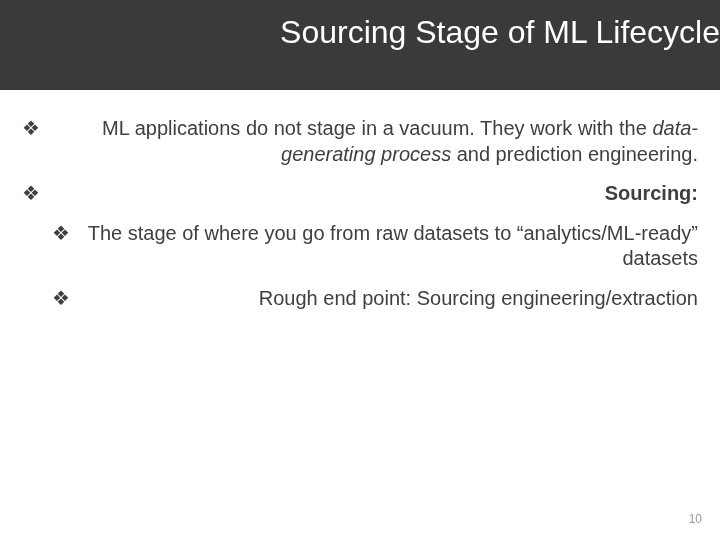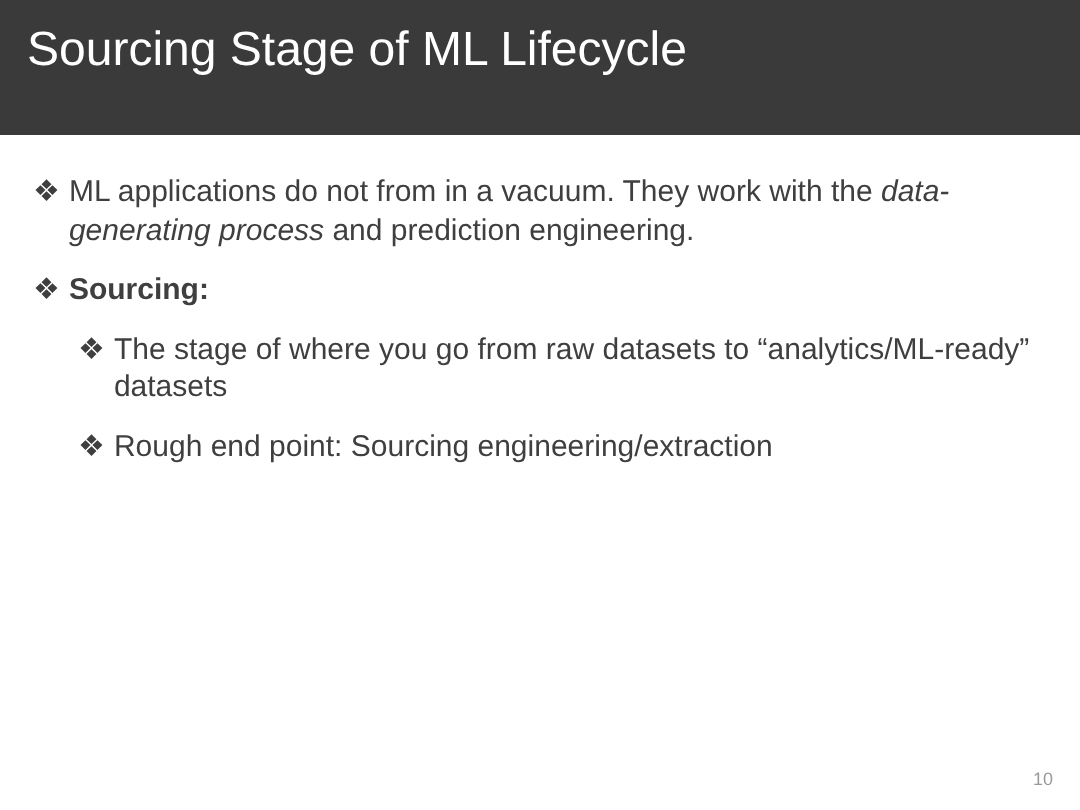--- a/index.html
+++ b/index.html
@@ -1,15 +1,15 @@
 <!DOCTYPE html>
 <html><head>
 <meta charset="utf-8">
 <style>
-  * { margin: 0; padding: 0; box-sizing: border-box; }
+  * { margin: 0; padding: 0; box-sizing: border-box; text-align: right; }
   html, body { width: 720px; height: 540px; overflow: hidden; }
   body {
     font-family: Arial, Helvetica, sans-serif;
     background: #ffffff;
     position: relative;
   }
   .title-bar {
     background: #3a3a3a;
     height: 90px;
     width: 100%;
@@ -58,21 +58,21 @@
 
 <div class="title-bar">
   <div class="title">Sourcing Stage of ML Lifecycle</div>
 </div>
 
 <div class="content">
 
   <div class="bullet-row">
     <span class="bullet">❖</span>
     <span class="bullet-text">
-      <span>ML applications do not from in a vacuum. They work with the </span><span class="italic">data-generating process</span><span> and prediction engineering.</span>
+      <span>ML applications do not stage in a vacuum. They work with the </span><span class="italic">data-generating process</span><span> and prediction engineering.</span>
     </span>
   </div>
 
   <div class="bullet-row">
     <span class="bullet">❖</span>
     <span class="bullet-text bold">Sourcing:</span>
   </div>
 
   <div class="bullet-row nested">
     <span class="bullet">❖</span>

